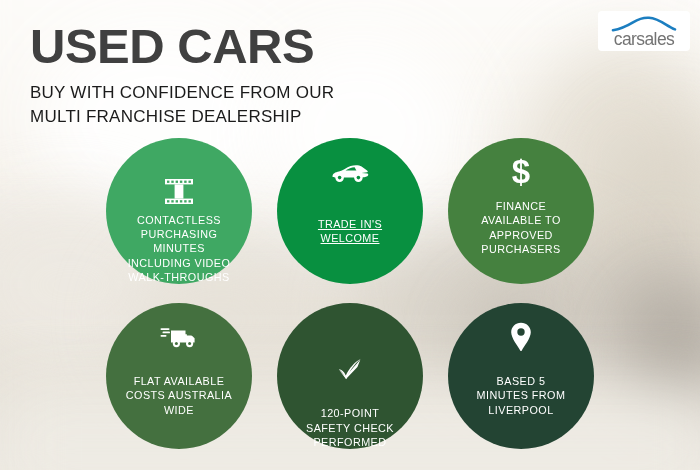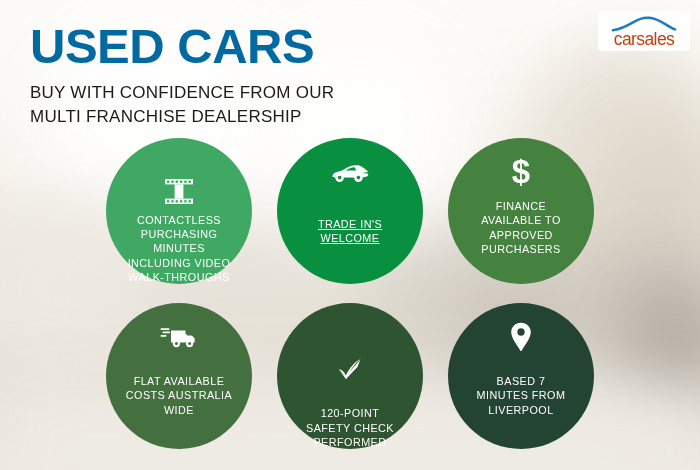--- a/index.html
+++ b/index.html
@@ -61,21 +61,21 @@
     z-index: 2;
   }
 
   
   #header { position: absolute; left: 30px; top: 22px; }
 
   #page-title {
     font-size: 49px;
     font-weight: bold;
     letter-spacing: -0.5px;
-    color: #0369a1;
+    color: #404040;
     line-height: 1.02;
     white-space: nowrap;
   }
 
   #subtitle {
     margin-top: 9px;
     font-size: 17px;
     font-weight: normal;
     letter-spacing: 0.25px;
     color: #1b1b1b;
@@ -95,21 +95,21 @@
     display: flex;
     flex-direction: column;
     align-items: center;
     justify-content: center;
     padding-top: 2px;
   }
   #brand-logo .logo-mark { display: block; line-height: 0; }
   #brand-logo .logo-word {
     font-size: 17.5px;
     letter-spacing: -0.6px;
-    color: #c2410c;
+    color: #737373;
     font-weight: normal;
     line-height: 1;
     margin-top: -1px;
   }
 
   
   #feature-grid {
     position: absolute;
     left: 0; right: 0;
     top: 138px;
@@ -313,21 +313,21 @@
       <div class="feature-circle lines-3" style="background:#234433;">
         <span class="feature-icon">
           <svg width="22" height="30" viewBox="0 0 22 30">
             <path d="M11 0.8 C5.5 0.8 1.2 5.0 1.2 10.2 C1.2 16.2 8.2 24.6 10.2 28.4
                      C10.6 29.2 11.4 29.2 11.8 28.4 C13.8 24.6 20.8 16.2 20.8 10.2
                      C20.8 5.0 16.5 0.8 11 0.8 Z" fill="#fff"></path>
             <circle cx="11" cy="10.0" r="3.7" fill="#234433"></circle>
           </svg>
         </span>
         <span class="feature-label">
-          <span class="lbl-line">BASED 7</span>
+          <span class="lbl-line">BASED 5</span>
           <span class="lbl-line">MINUTES FROM</span>
           <span class="lbl-line">LIVERPOOL</span>
         </span>
       </div>
     </div>
 
   </div>
 </div>
 
 </body></html>

